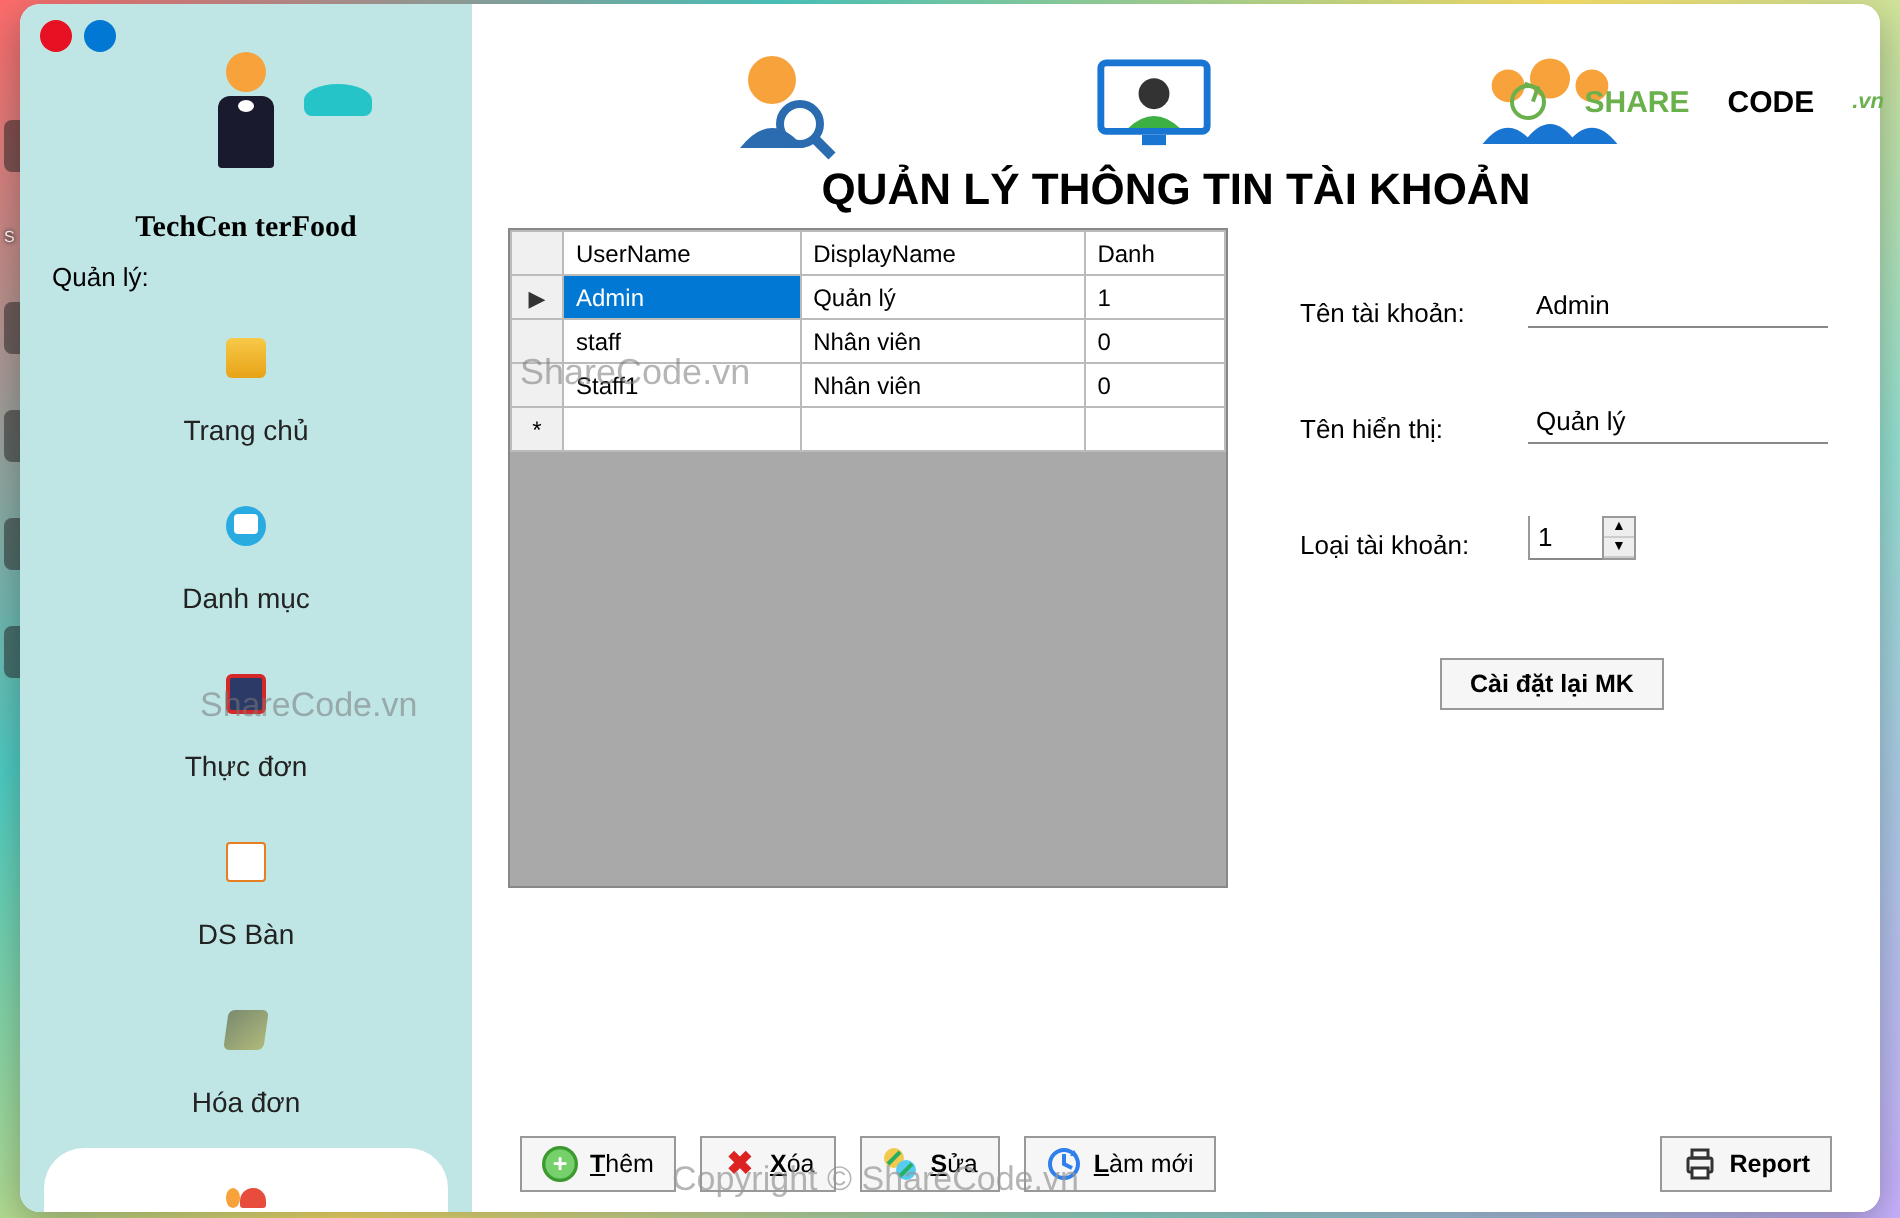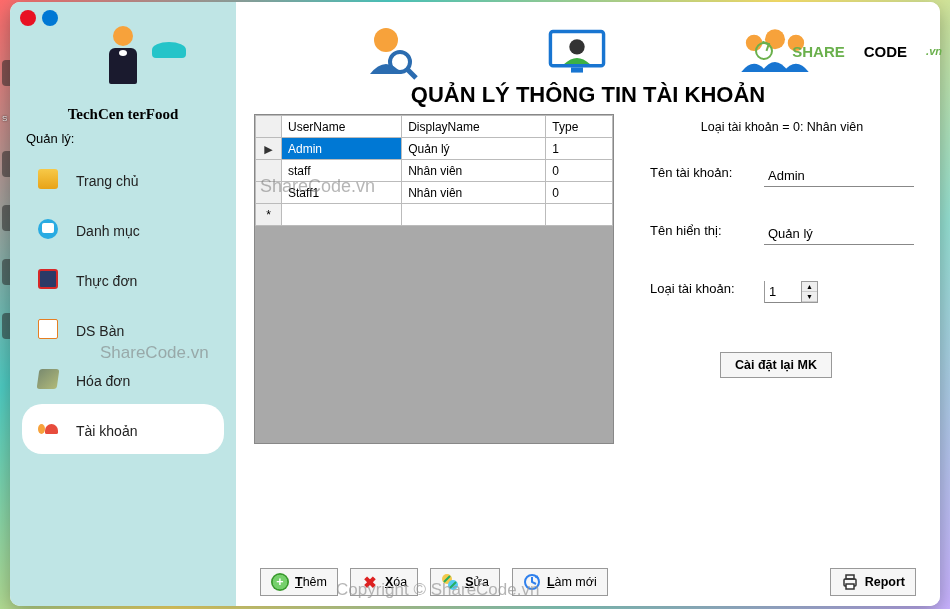--- a/index.html
+++ b/index.html
@@ -29,21 +29,21 @@
   .waiter { width: 46px; height: 70px; display:flex; flex-direction:column; align-items:center; }
   .waiter .head { width:20px; height:20px; border-radius:50%; background:#f7a23b; }
   .waiter .body { width:28px; height:36px; background:#1a1a2e; border-radius:6px 6px 2px 2px; margin-top:2px; position:relative; }
   .waiter .bow { width:8px;height:6px;background:#fff;border-radius:50%; position:absolute; top:2px; left:10px;}
   .tray { position:absolute; right: 50px; top: 16px; width:34px; height:16px; background:#25c4c9; border-radius:50% 50% 4px 4px; }
   .app-name { text-align:center; font-weight:700; font-size:15px; padding: 2px 10px; font-family: Georgia, serif; }
   
   .section-label { padding: 6px 16px 2px; font-size: 13px; }
 
   .nav { display:flex; flex-direction:column; padding: 6px 12px; gap: 0; }
-  .nav-item { display:flex; align-items:flex-end; gap:18px; padding: 15px 16px; font-size:14px; border-radius: 20px; cursor:pointer; color:#222; }
+  .nav-item { display:flex; align-items:center; gap:18px; padding: 15px 16px; font-size:14px; border-radius: 20px; cursor:pointer; color:#222;flex-direction:column; }
   .nav-item.active { background:#fff; }
   .nav-item .icon { width:20px; height:20px; display:flex; align-items:center; justify-content:center; }
   
   
   .ic-home { background:linear-gradient(#f7c948,#e8a317); border-radius:3px; }
   .ic-cat { background:#29abe2; border-radius:50%; position:relative; }
   .ic-cat::after{content:"";position:absolute;inset:4px 4px 6px 4px;background:#fff;border-radius:2px;}
   .ic-menu { background:#2b3a67; border-radius:3px; border:2px solid #d62828;}
   .ic-table { background:#fff; border:1px solid #e67e22; border-radius:2px; }
   .ic-bill { background:linear-gradient(135deg,#7a8b6f,#b0b97a); border-radius:3px; transform: skewX(-8deg); }
@@ -65,21 +65,21 @@
   table.grid { width:100%; border-collapse:collapse; background:#fde047; font-size:12px; }
   table.grid th { background:#fff; border:1px solid #bbb; text-align:left; padding:3px 6px; font-weight:400; height:22px; }
   table.grid th.rowhdr, table.grid td.rowhdr { background:#f0f0f0; border:1px solid #bbb; width:26px; text-align:center; }
   table.grid td { border:1px solid #bbb; padding:3px 6px; height:22px; background:#fff; }
   table.grid tr.selected td.c0 { background:#0078d4; color:#fff; }
   .row-indicator { font-size:11px; color:#333; }
   .newrow td { background:#fff; }
   
   .form { flex:1; padding: 2px 8px 0 20px; font-size:13px; }
   .legend { text-align:center; font-size:12.5px; line-height:1.8; margin-bottom: 26px; }
-  .form-row { display:flex; align-items:flex-start; margin-bottom: 36px; gap:10px; }
+  .form-row { display:flex; align-items:flex-end; margin-bottom: 36px; gap:10px; }
   .form-row label { width:104px; text-align:left; }
   .form-row input[type=text] { flex:1; max-width:150px; border:none; border-bottom:1px solid #888; padding:3px 4px; font-size:13px; background:#fff; font-family:inherit; }
   .spinner { display:flex; align-items:center; border:1px solid #999; height:22px; width:54px; }
   .spinner input{ width:34px; border:none; text-align:left; padding:0 4px; font-size:12px; }
   .spinner .sp-btns{ display:flex; flex-direction:column; width:16px; border-left:1px solid #999;}
   .spinner .sp-btns div{ height:10px; font-size:7px; text-align:center; line-height:9px; background:#eee; border-bottom:1px solid #ccc; cursor:pointer;}
 
   .btn { display:inline-flex; align-items:center; gap:6px; border:1px solid #999; background:#f6f6f6; padding:4px 10px; font-size:12.5px; cursor:pointer; font-family:inherit;margin-top:13px; }
   .btn b { font-weight:700; }
   .btn .bi { width:18px; height:18px; display:inline-flex; align-items:center; justify-content:center; }
@@ -193,21 +193,21 @@
 
     <div class="content">
 
       <div class="grid-wrap">
         <table class="grid">
           <thead>
             <tr>
               <th class="rowhdr"></th>
               <th>UserName</th>
               <th>DisplayName</th>
-              <th>Type</th>
+              <th>Danh</th>
             </tr>
           </thead>
           <tbody>
             <tr class="selected">
               <td class="rowhdr"><span class="row-indicator">▶</span></td>
               <td class="c0">Admin</td>
               <td>Quản lý</td>
               <td>1</td>
             </tr>
             <tr>
@@ -227,21 +227,20 @@
               <td></td>
                 <td></td>
                 <td></td>
             </tr>
           </tbody>
         </table>
       </div>
 
       <div class="form">
         <div class="legend">
-          <div>Loại tài khoản = 0: Nhân viên</div>
         </div>
 
         <div class="form-row">
           <label>Tên tài khoản:</label>
           <input type="text" value="Admin" style="">
         </div>
         <div class="form-row">
           <label>Tên hiển thị:</label>
           <input type="text" value="Quản lý" style="">
         </div>

